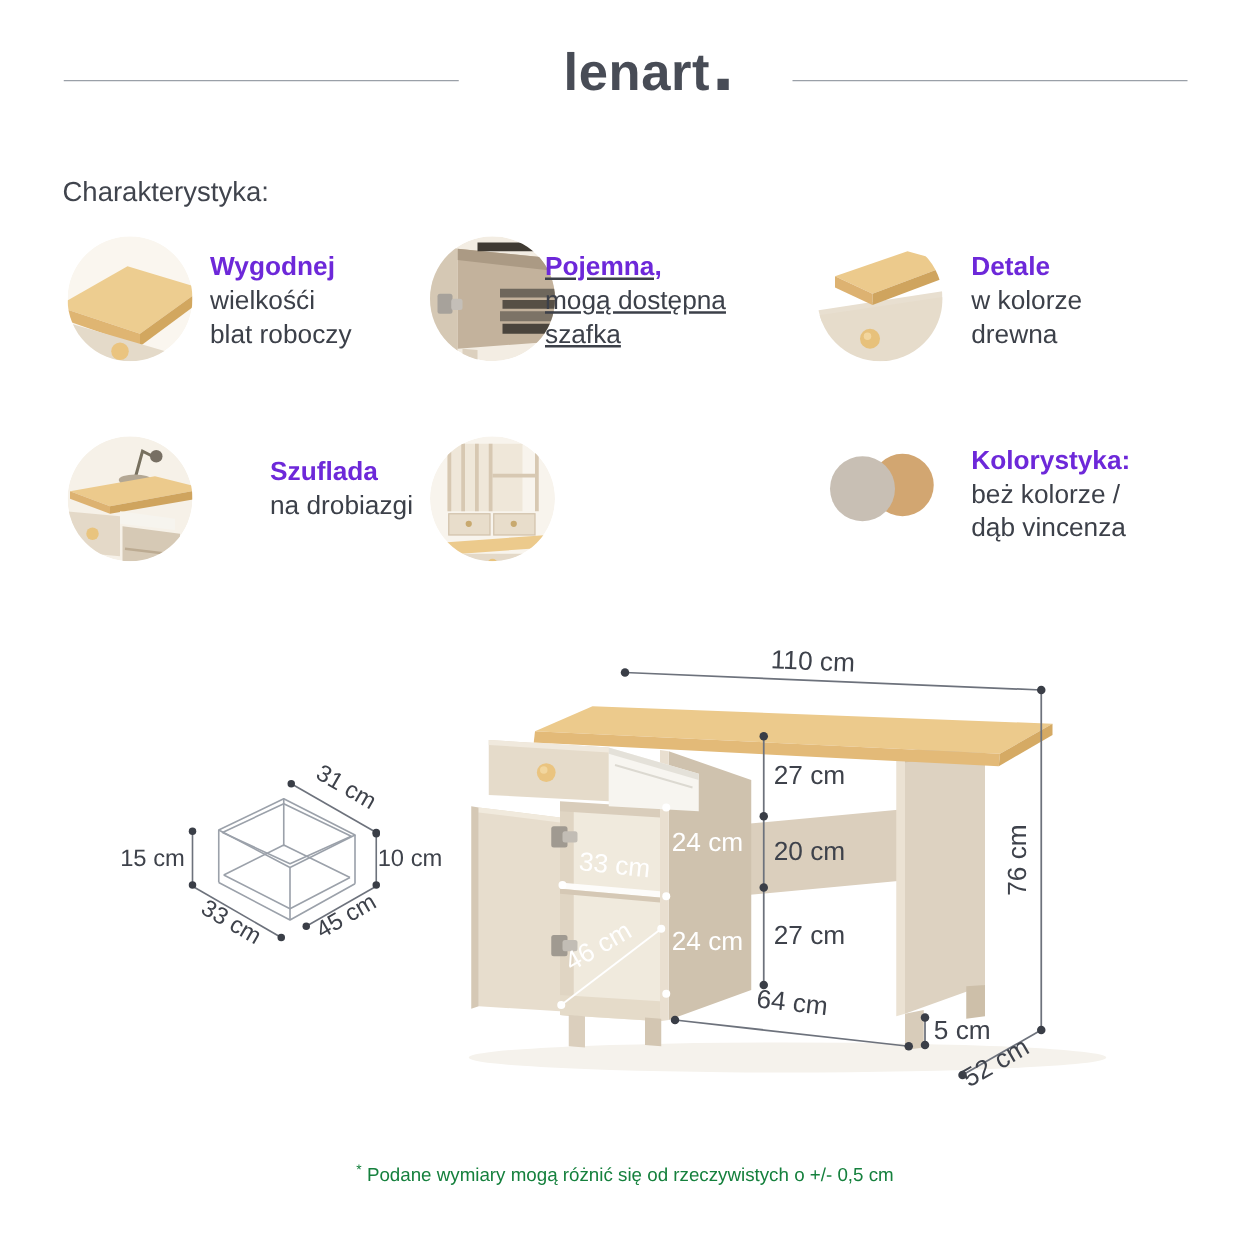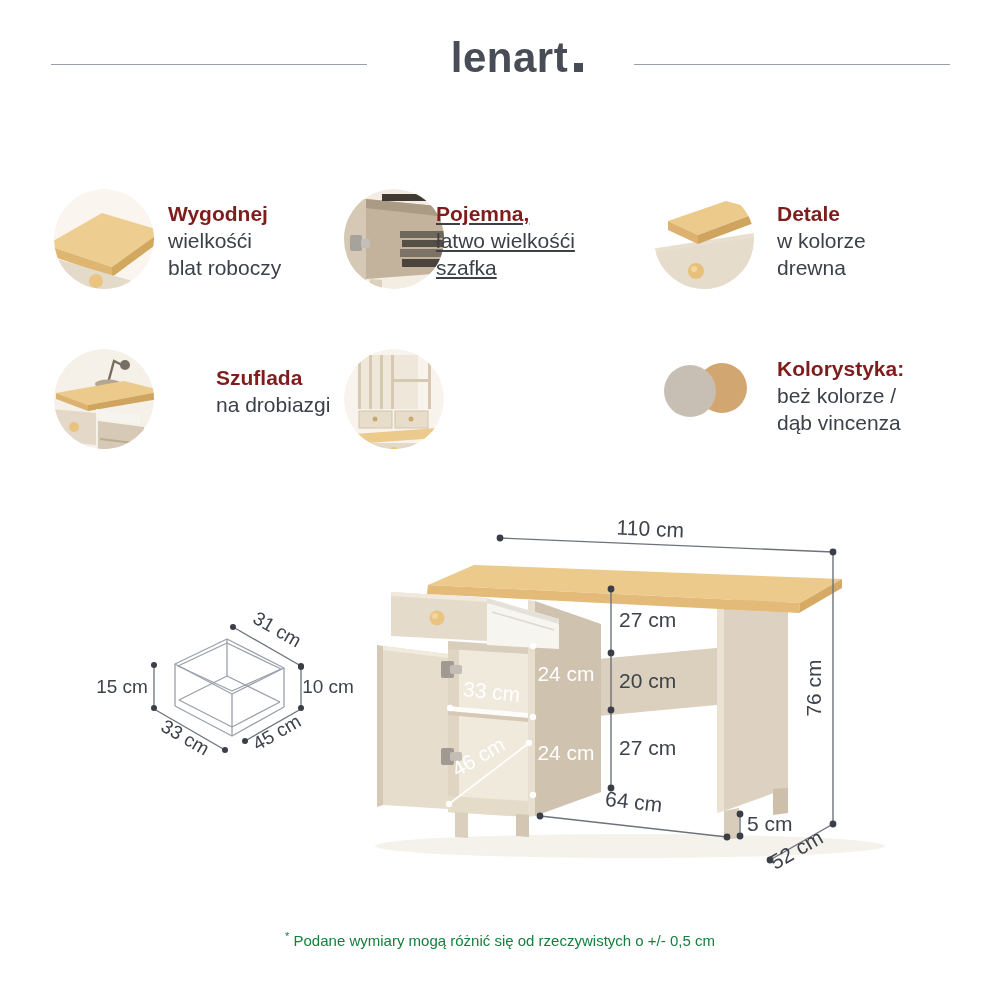--- a/index.html
+++ b/index.html
@@ -12,21 +12,21 @@
   .logo{position:absolute;top:34px;left:0;width:1000px;text-align:center;
         font-size:42px;font-weight:600;letter-spacing:.5px;color:#484c56;padding-left:17px;}
   .logo-dot{display:inline-block;width:9px;height:9px;background:#484c56;margin-left:6px;}
   
   .section-title{position:absolute;left:50px;top:141px;font-size:22px;color:#40444d;}
   
   .photo{position:absolute;width:100px;height:100px;border-radius:50%;overflow:hidden;}
   .photo svg{display:block;width:100%;height:100%;}
   .swatch-slot{position:absolute;width:110px;height:100px;}
   .feat-text{position:absolute;font-size:21px;line-height:27px;color:#3c4049;}
-  .ft-title{font-weight:700;color:#7f1d1d;}
+  .ft-title{font-weight:700;color:#6d28d9;}
   
   .desk-svg{position:absolute;left:360px;top:505px;width:600px;height:410px;}
   .box-svg{position:absolute;left:40px;top:585px;width:320px;height:215px;}
   .desk-svg text,.box-svg text{font-family:"Liberation Sans",sans-serif;fill:#3e424b;}
   .desk-svg text{font-size:21px;}
   .box-svg text{font-size:19px;}
   text.wdim{fill:#ffffff;}
   
   .footnote{position:absolute;left:0;top:930px;width:1000px;text-align:center;
             font-size:15px;color:#15803d;}
@@ -34,20 +34,21 @@
 </style>
 </head>
 <body>
 
 <div class="page">
 
   <span class="rule left"></span>
   <div class="logo"><span>lenart</span><span class="logo-dot"></span></div>
   <span class="rule right"></span>
 
+  <div class="section-title">Charakterystyka:</div>
 
   <div class="photo" style="left:54px;top:189px;">
     <svg viewBox="0 0 100 100">
       <circle cx="50" cy="50" r="50" fill="#faf6ef"></circle>
       <polygon points="-8,56 48,24 108,42 58,78" fill="#edcd90"></polygon>
       <polygon points="-8,56 58,78 58,88 -8,65" fill="#dfb572"></polygon>
       <polygon points="58,78 108,42 108,51 58,88" fill="#d2a75f"></polygon>
       <polygon points="-4,68 92,96 92,130 -4,130" fill="#e4dac9"></polygon>
       <line x1="-4" y1="96" x2="92" y2="122" stroke="#cbbda7" stroke-width="2"></line>
       <circle cx="42" cy="92" r="7" fill="#eac480"></circle>
@@ -70,21 +71,21 @@
       <rect x="56" y="60" width="46" height="8" fill="#7c7366"></rect>
       <rect x="58" y="70" width="44" height="8" fill="#4a443c"></rect>
       <polygon points="0,4 22,10 22,96 0,104" fill="#d5c8b4"></polygon>
       <rect x="6" y="46" width="12" height="16" rx="2" fill="#a7a29b"></rect>
       <rect x="17" y="50" width="9" height="9" rx="2" fill="#c4bfb8"></rect>
       <polygon points="26,90 38,91 38,104 26,104" fill="#dcd0be"></polygon>
     </svg>
   </div>
   <div class="feat-text" style="left:436px;top:200px;text-decoration:underline;">
     <div class="ft-title">Pojemna,</div>
-    <div>łatwo wielkośći</div>
+    <div>mogą dostępna</div>
     <div>szafka</div>
   </div>
 
   <div class="photo" style="left:654px;top:189px;">
     <svg viewBox="0 0 100 100">
       <circle cx="50" cy="50" r="50" fill="#ffffff"></circle>
       <polygon points="-4,60 100,44 112,52 -4,70" fill="#e8dfd0"></polygon>
       <polygon points="-4,64 104,48 104,115 -4,115" fill="#e6dccb"></polygon>
       <polygon points="14,32 72,12 108,22 44,46" fill="#ecca8c"></polygon>
       <polygon points="14,32 44,46 44,55 14,41" fill="#ddb271"></polygon>

